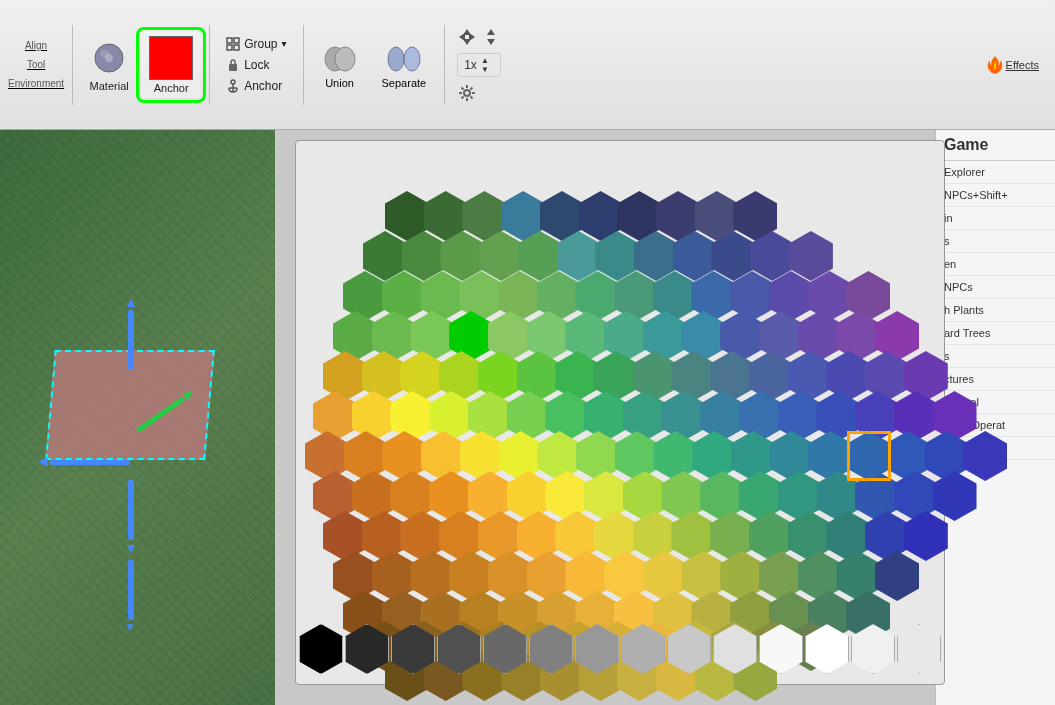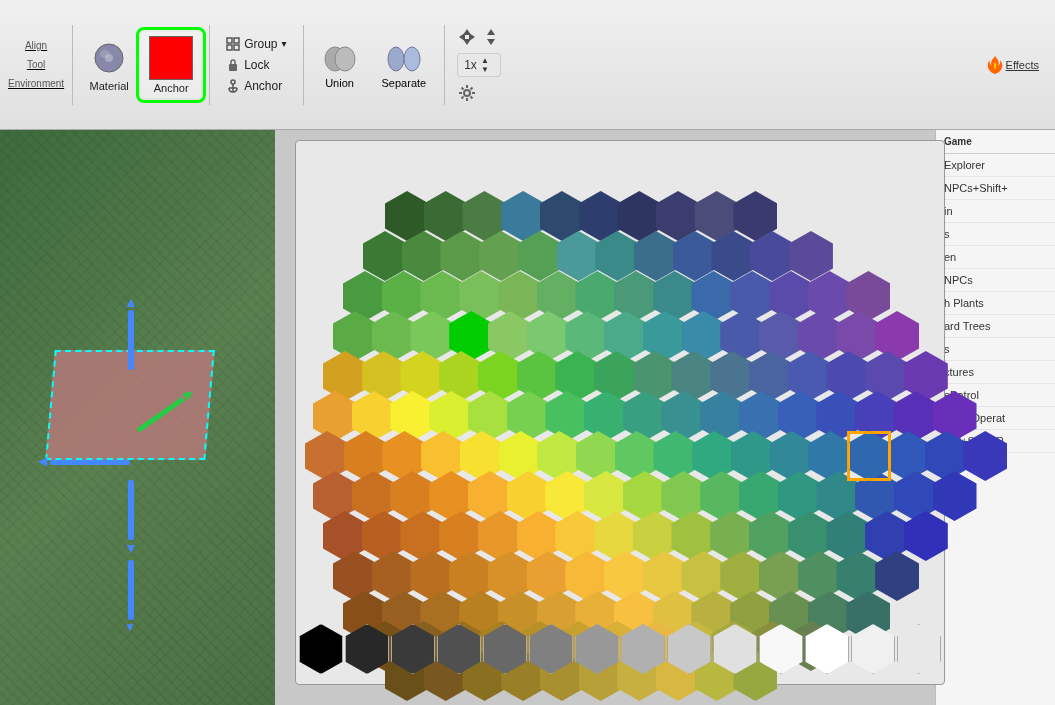--- a/index.html
+++ b/index.html
@@ -217,21 +217,21 @@
       right: 0;
       top: 130px;
       width: 120px;
       height: 575px;
       background: #f5f5f5;
       border-left: 1px solid #bbb;
       overflow: hidden;
     }
 
     .right-panel-title {
-      font-size: 10px;
+      font-size: 16px;
       font-weight: bold;
       padding: 6px 8px;
       border-bottom: 1px solid #ccc;
       color: #333;
     }
 
     .right-panel-item {
       font-size: 11px;
       padding: 5px 8px;
       color: #333;

